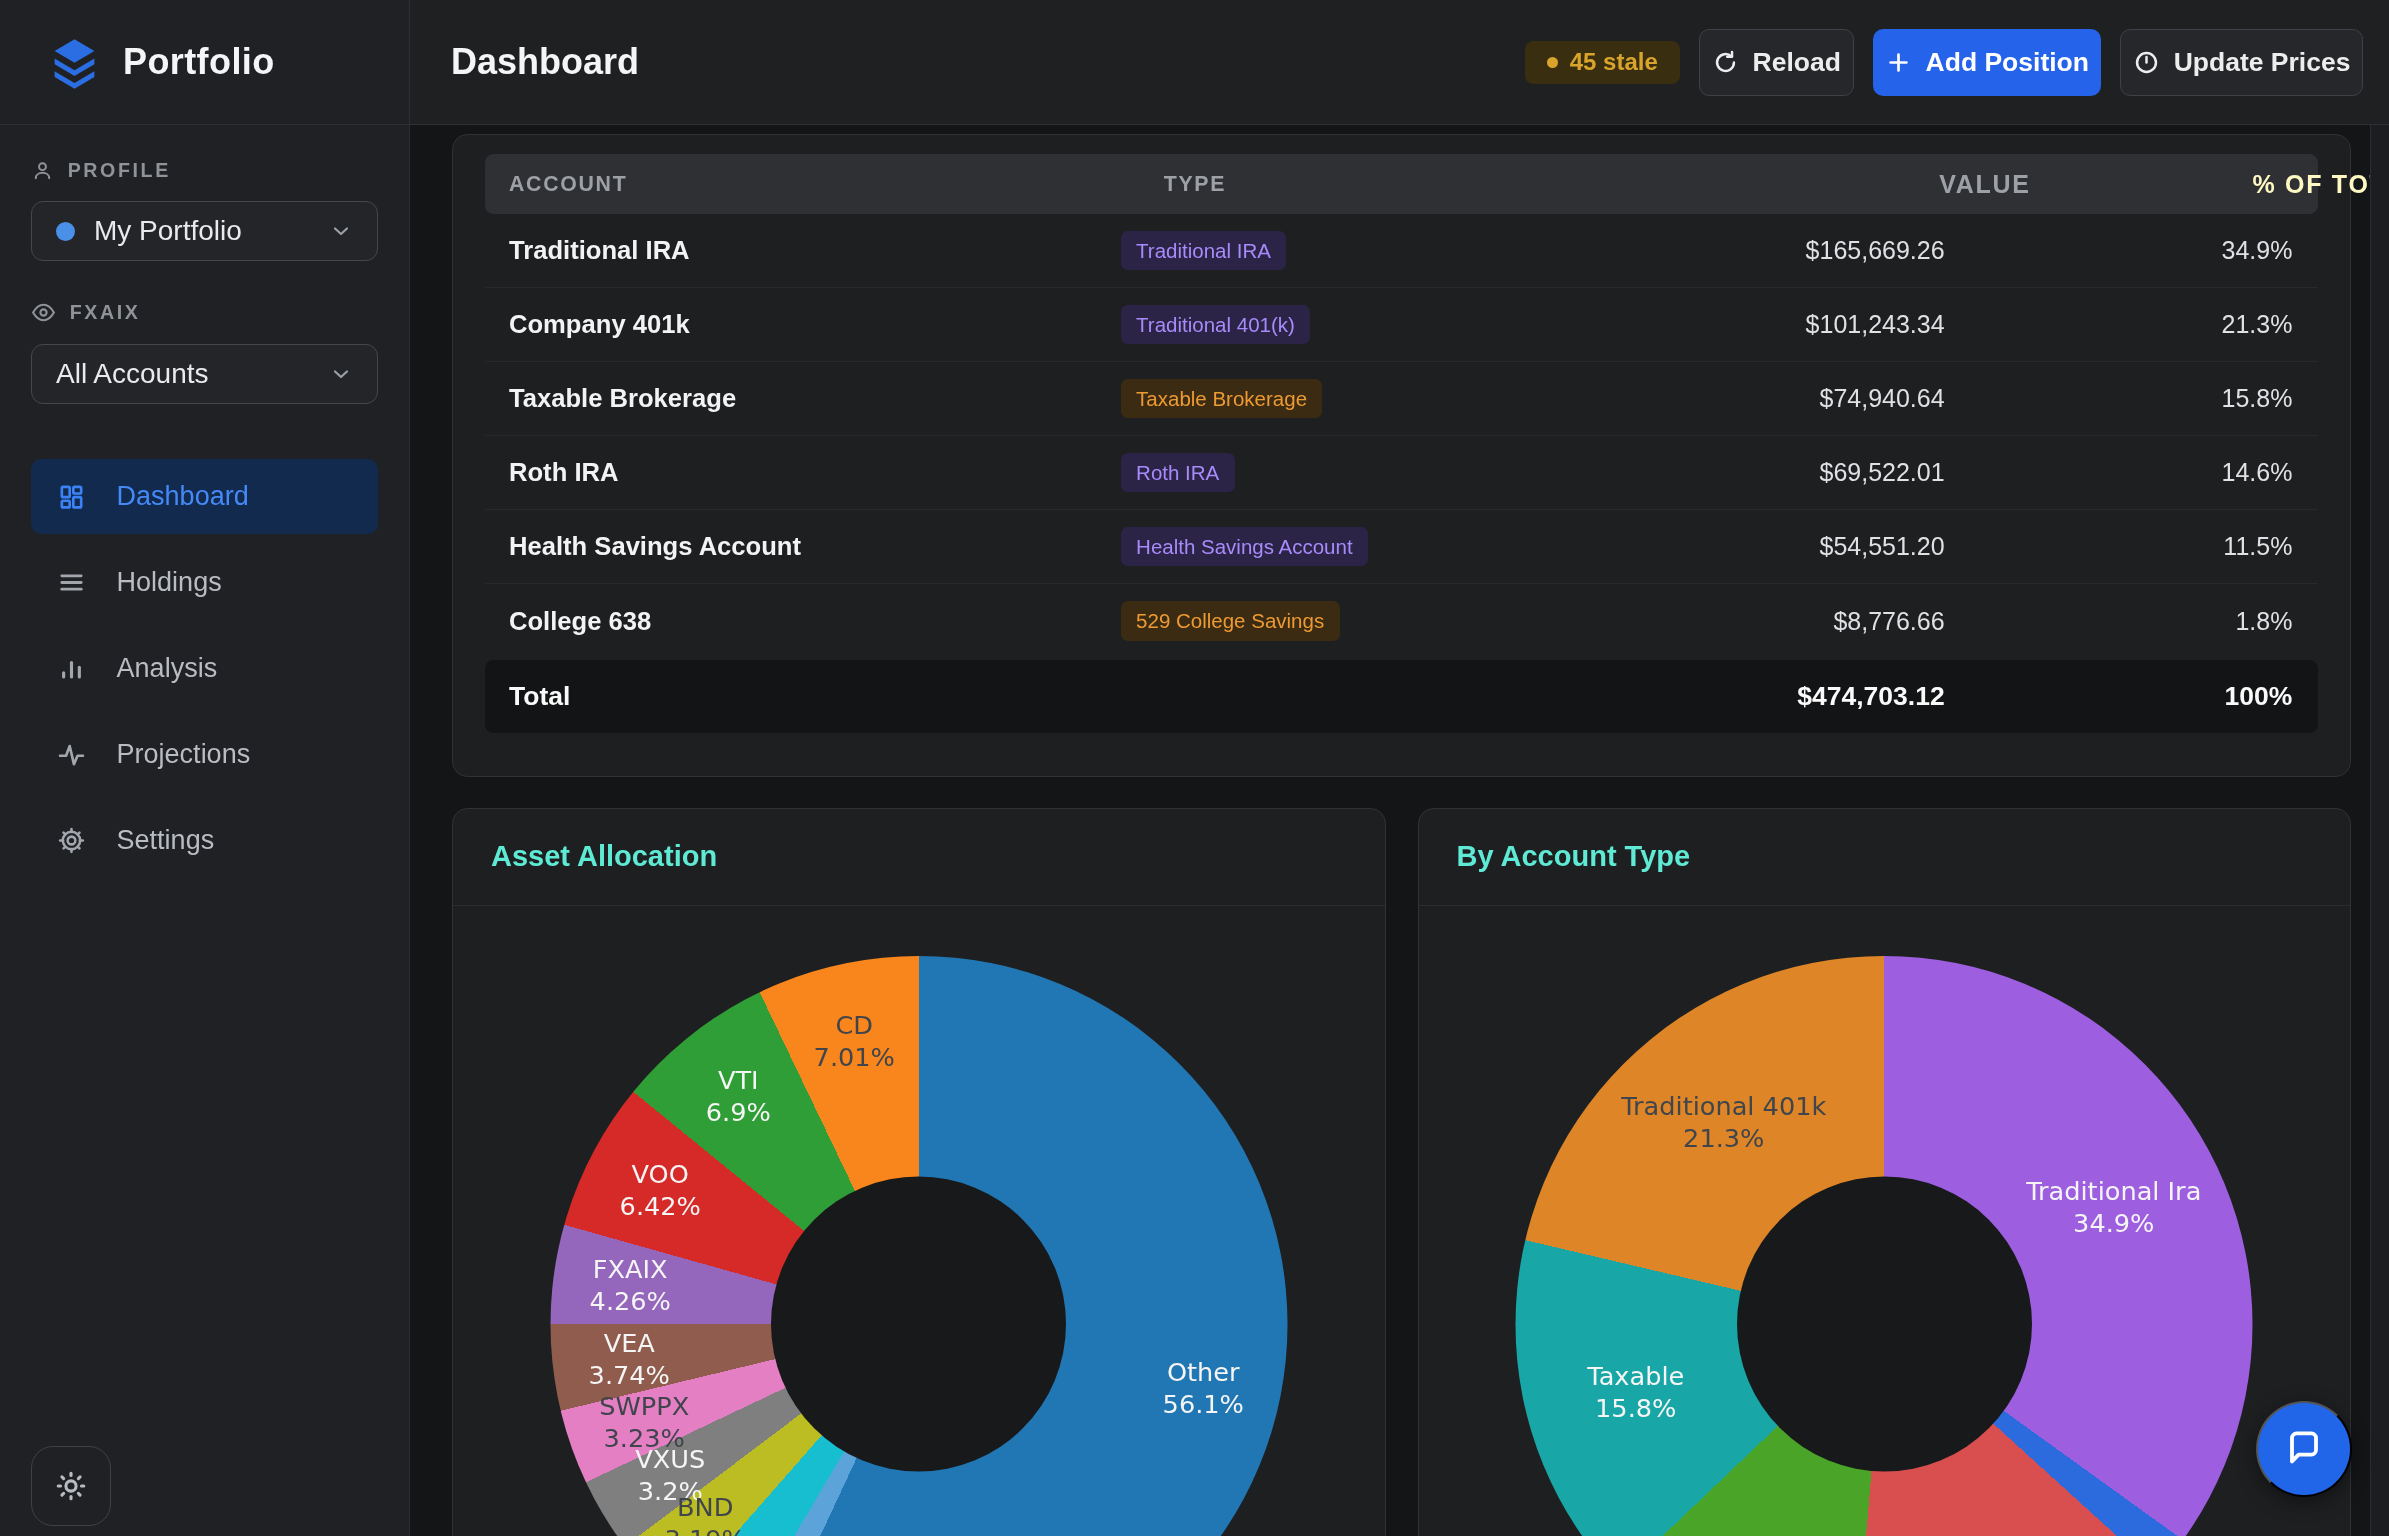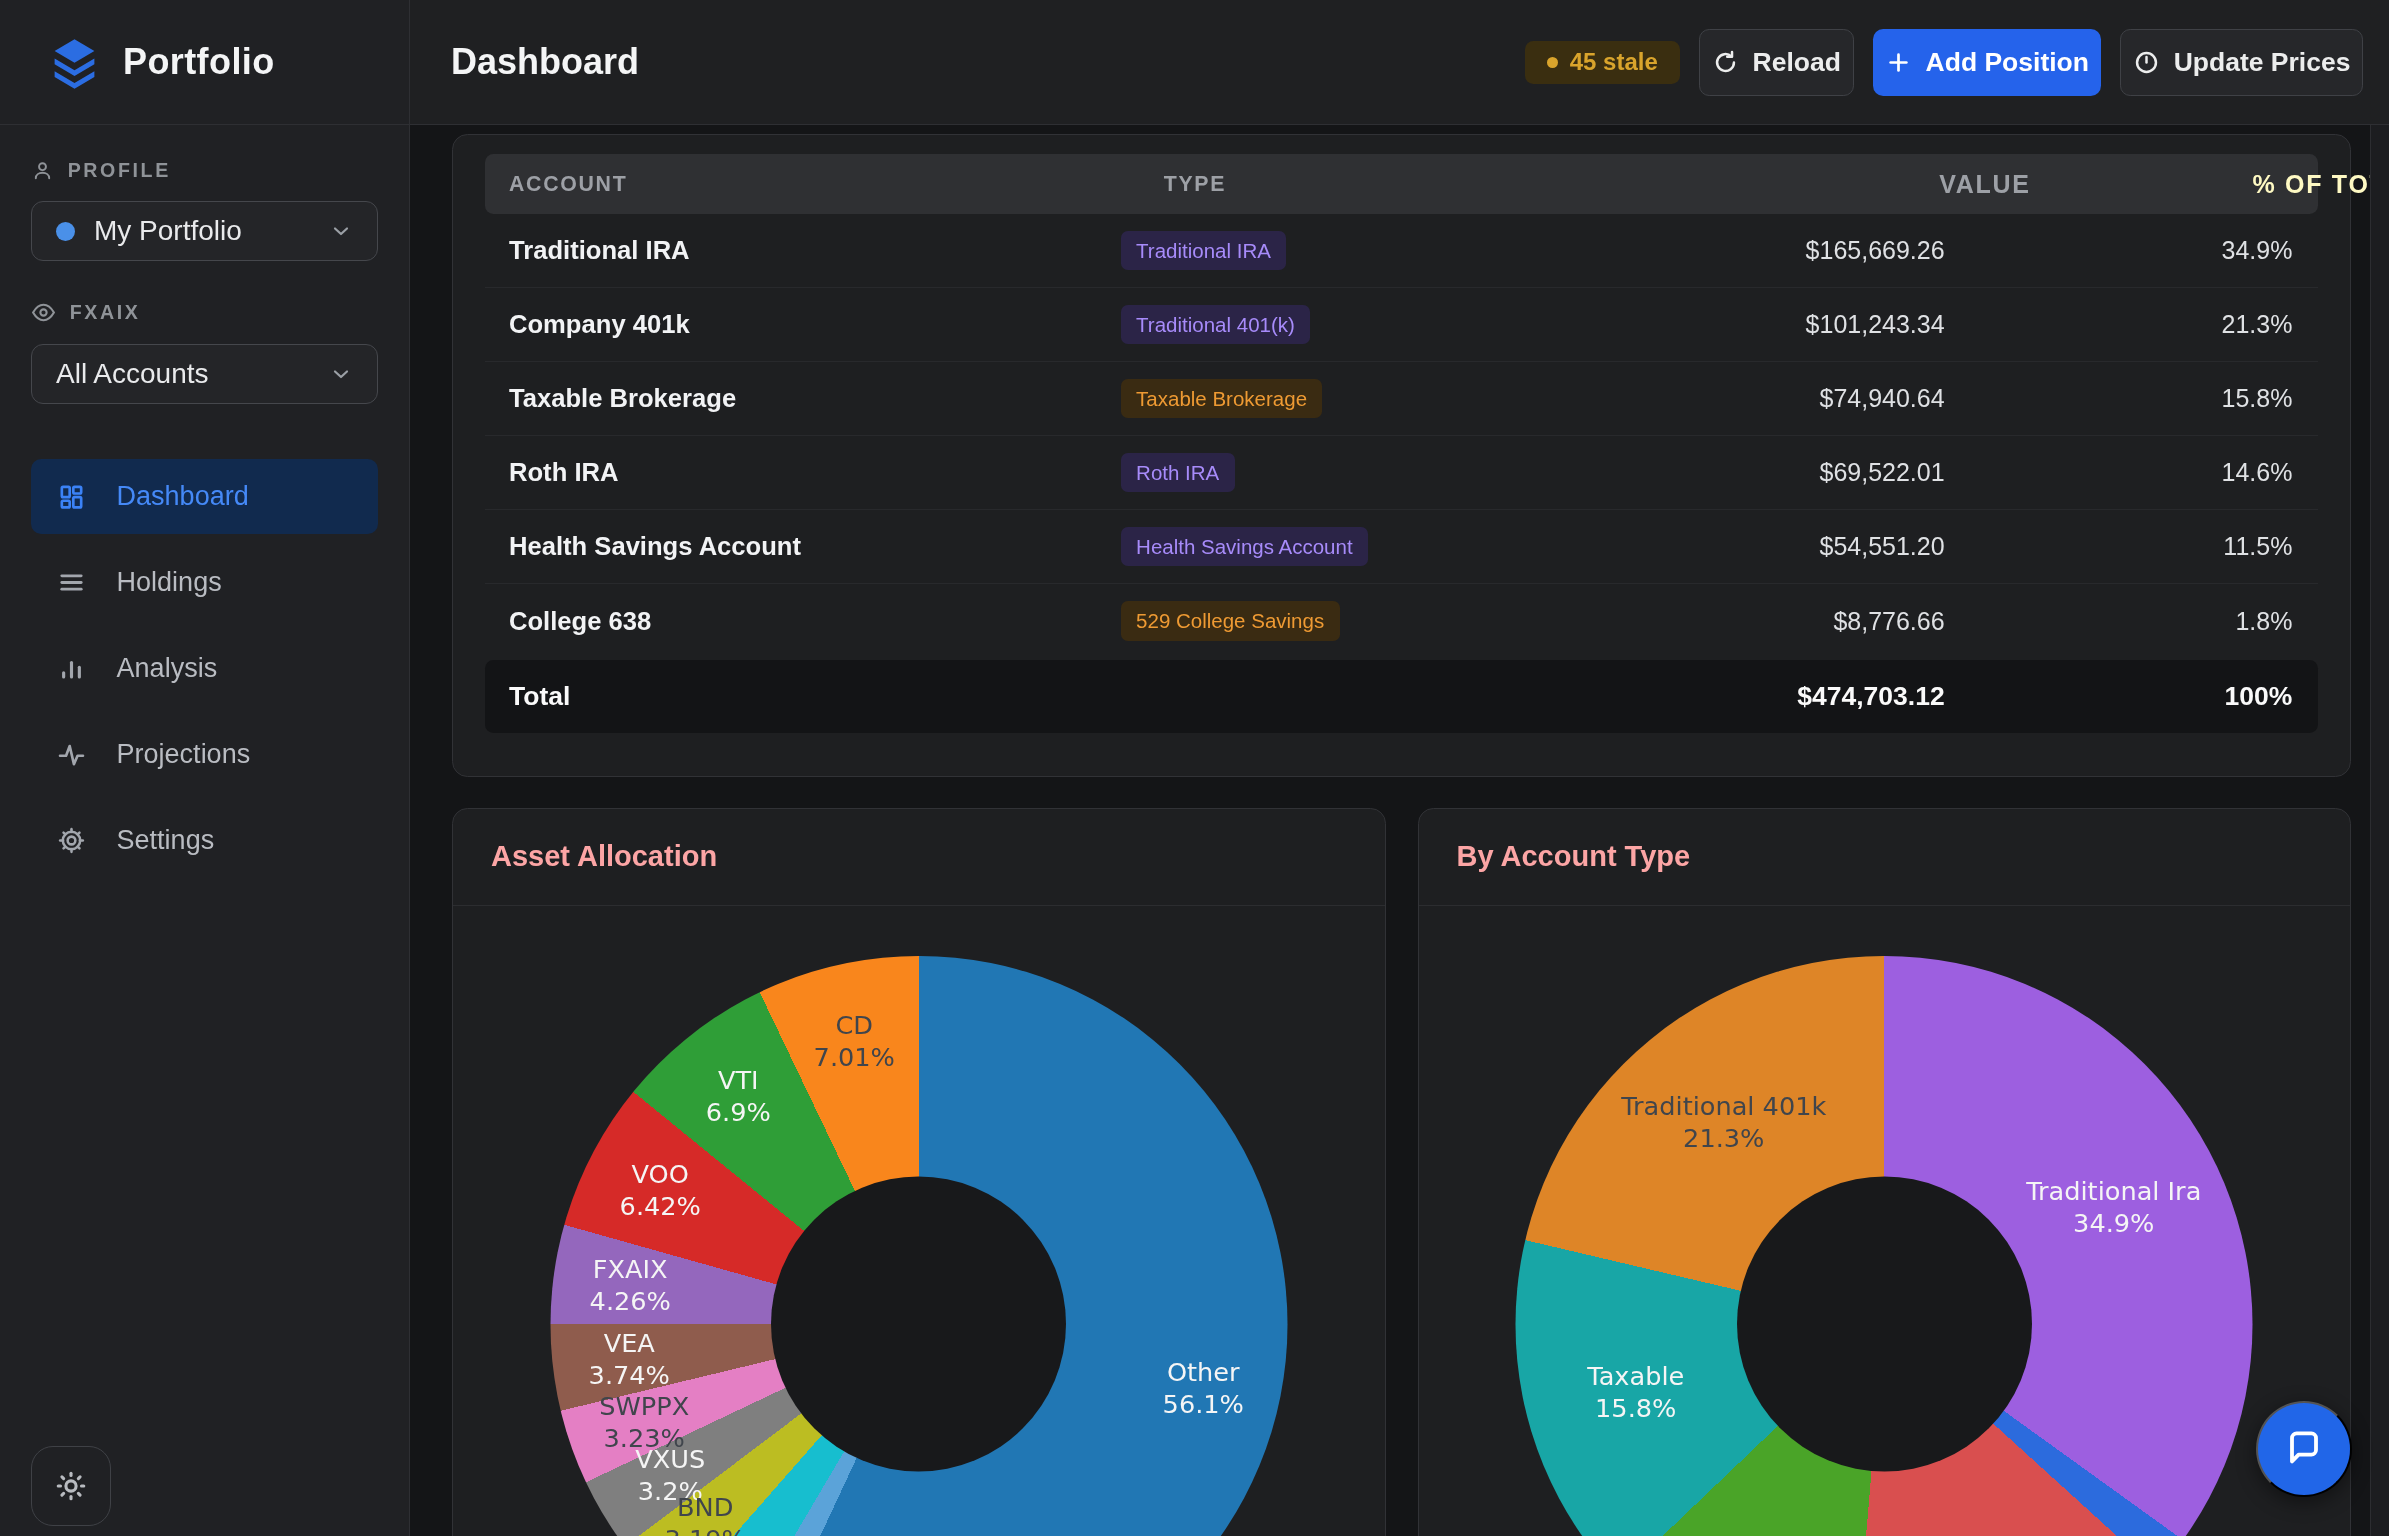--- a/index.html
+++ b/index.html
@@ -48,21 +48,21 @@
   .badge { display:inline-block; font-size:20.5px; padding:7.7px 15.4px; border-radius:6.8px; }
   .badge.purple { color:#a78bfa; background:#2b2447; }
   .badge.orange { color:#ee9a33; background:#3a2b12; }
   .total-row { height:73px; background:#131416; border-radius:8.5px; margin-top:1.7px; padding:0 25.6px 0 24px; }
   .total-row .acct, .total-row .num { font-weight:700; font-size:26.5px; color:#fafafa; }
 
   
   .charts-row { margin-top:31px; display:flex; gap:32px; }
   .chart-card { flex:1; height:836px; overflow:hidden; }
   .chart-head { height:97px; display:flex; align-items:center; padding-left:38px; border-bottom:0.9px solid #2c2d30; }
-  .chart-title { font-size:29px; font-weight:600; color:#fca5a5; }
+  .chart-title { font-size:29px; font-weight:600; color:#5eead4; }
   .chart-area { position:relative; height:739px; }
   .donut-chart { position:absolute; top:50px; left:50%; transform:translateX(-50%); width:737px; height:737px; }
   .ring { position:absolute; inset:0; border-radius:50%; }
   .hole { position:absolute; left:50%; top:50%; width:295px; height:295px; transform:translate(-50%,-50%); border-radius:50%; background:#18191b; }
   .slice-label { position:absolute; transform:translate(-50%,-50%); text-align:center; font-family:"DejaVu Sans",sans-serif; font-size:25.6px; line-height:32px; color:#f5f5f5; white-space:nowrap; pointer-events:none; }
   .slice-label.dark { color:#40454c; }
 
   
   .scroll-track { position:absolute; right:0; top:125px; bottom:0; width:19px; background:#1c1d20; border-left:0.9px solid #2c2d31; }
   .fab { position:absolute; left:2256px; top:1401px; width:96px; height:96px; border-radius:50%; background:#2166e8; display:flex; align-items:center; justify-content:center; cursor:pointer; box-shadow:0 5.1px 20.5px rgba(0,0,0,.45); }

